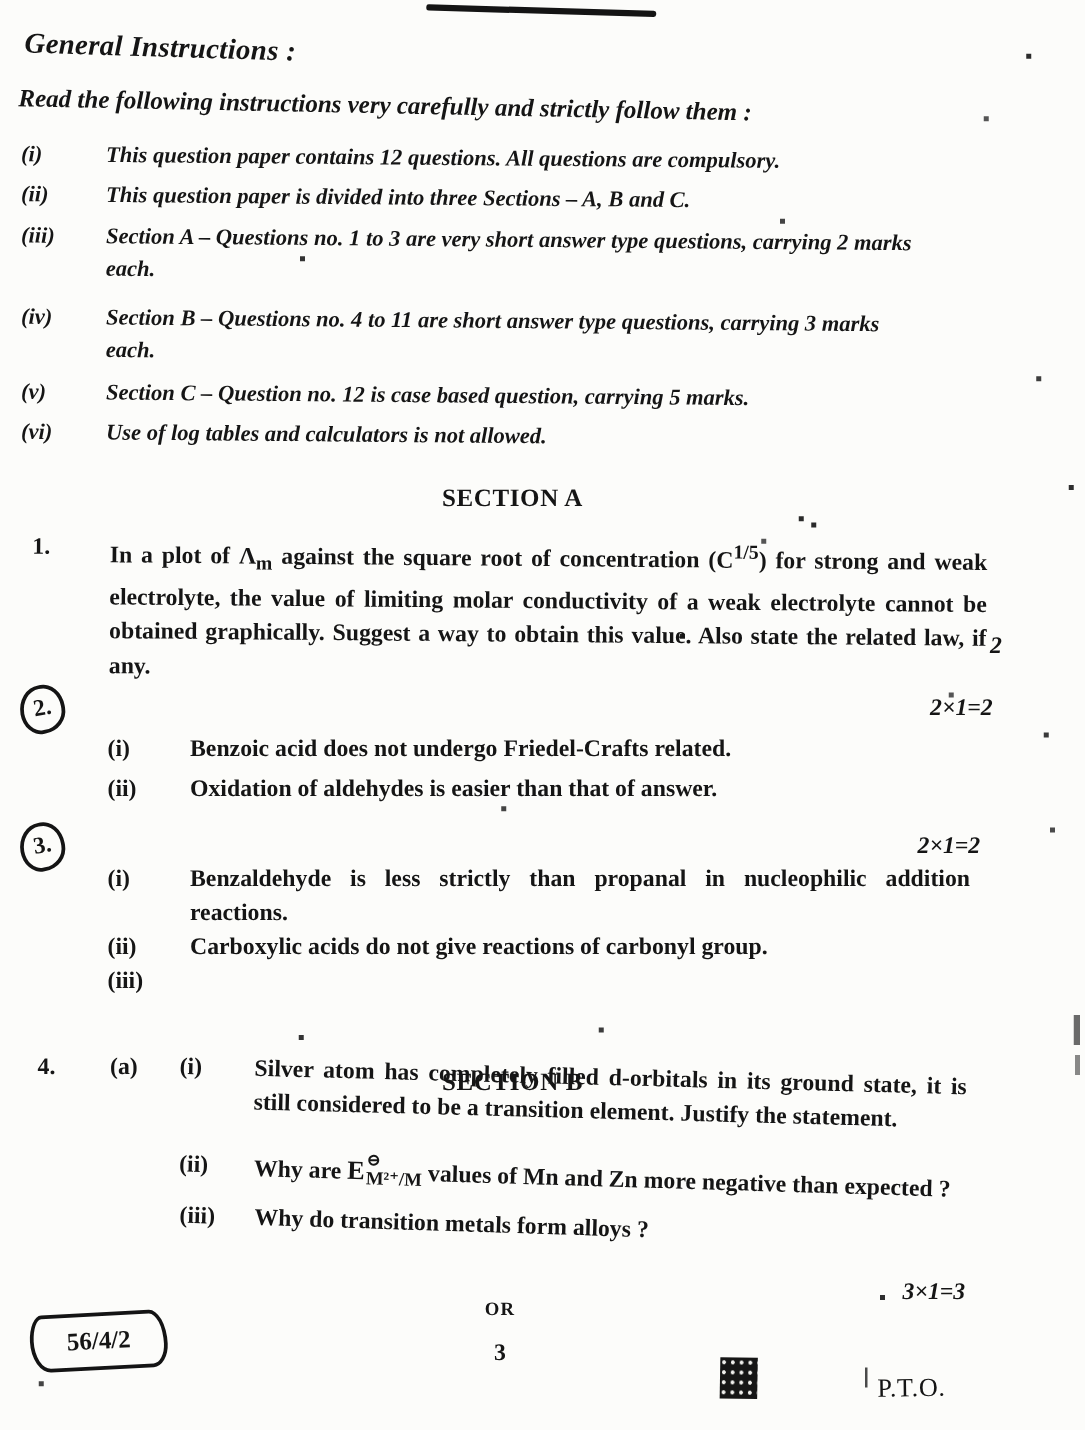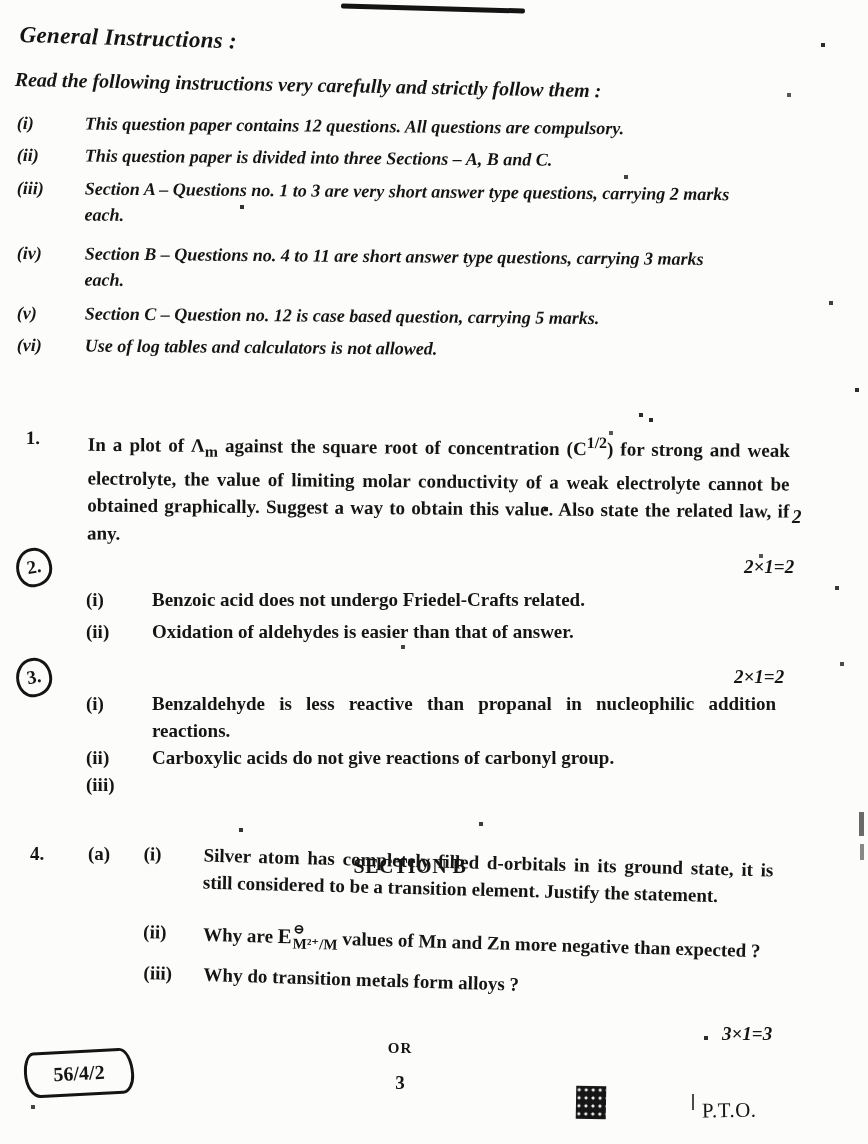--- a/index.html
+++ b/index.html
@@ -169,24 +169,25 @@
   </div>
   <div class="inst i5">
     <span class="num">(v)</span>
     <span class="txt">Section C – Question no. 12 is case based question, carrying 5 marks.</span>
   </div>
   <div class="inst i6">
     <span class="num">(vi)</span>
     <span class="txt">Use of log tables and calculators is not allowed.</span>
   </div>
 
+  <div class="section-title st-a">SECTION A</div>
 
   <div class="qrow q1">
     <span class="qnum">1.</span>
-    <span class="qtext"><span>In a plot of </span><span>Λ</span><sub>m</sub><span> against the square root of concentration (C</span><sup>1/2</sup><span>) for strong and weak electrolyte, the value of limiting molar conductivity of a weak electrolyte cannot be obtained graphically. Suggest a way to obtain this value. Also state the related law, if any.</span></span>
+    <span class="qtext"><span>In a plot of </span><span>Λ</span><sub>m</sub><span> against the square root of concentration (C</span><sup>1/5</sup><span>) for strong and weak electrolyte, the value of limiting molar conductivity of a weak electrolyte cannot be obtained graphically. Suggest a way to obtain this value. Also state the related law, if any.</span></span>
   </div>
   <div class="marks mk-q1">2</div>
 
   <div class="qrow q2">
     <span class="qnum"><span class="circled">2.</span></span>
   </div>
   <div class="marks mk-q2">2×1=2</div>
   <div class="sub-item q2s1">
     <span class="snum">(i)</span>
     <span class="stxt">Benzoic acid does not undergo Friedel-Crafts related.</span>
@@ -195,21 +196,21 @@
     <span class="snum">(ii)</span>
     <span class="stxt">Oxidation of aldehydes is easier than that of answer.</span>
   </div>
 
   <div class="qrow q3">
     <span class="qnum"><span class="circled">3.</span></span>
   </div>
   <div class="marks mk-q3">2×1=2</div>
   <div class="sub-item q3s1">
     <span class="snum">(i)</span>
-    <span class="stxt">Benzaldehyde is less reactive than propanal in nucleophilic addition reactions.</span>
+    <span class="stxt">Benzaldehyde is less strictly than propanal in nucleophilic addition reactions.</span>
   </div>
   <div class="sub-item q3s2">
     <span class="snum">(ii)</span>
     <span class="stxt">Carboxylic acids do not give reactions of carbonyl group.</span>
   </div>
   <div class="sub-item q3s3">
     <span class="snum">(iii)</span>
   </div>
 
   <div class="section-title st-b">SECTION B</div>

